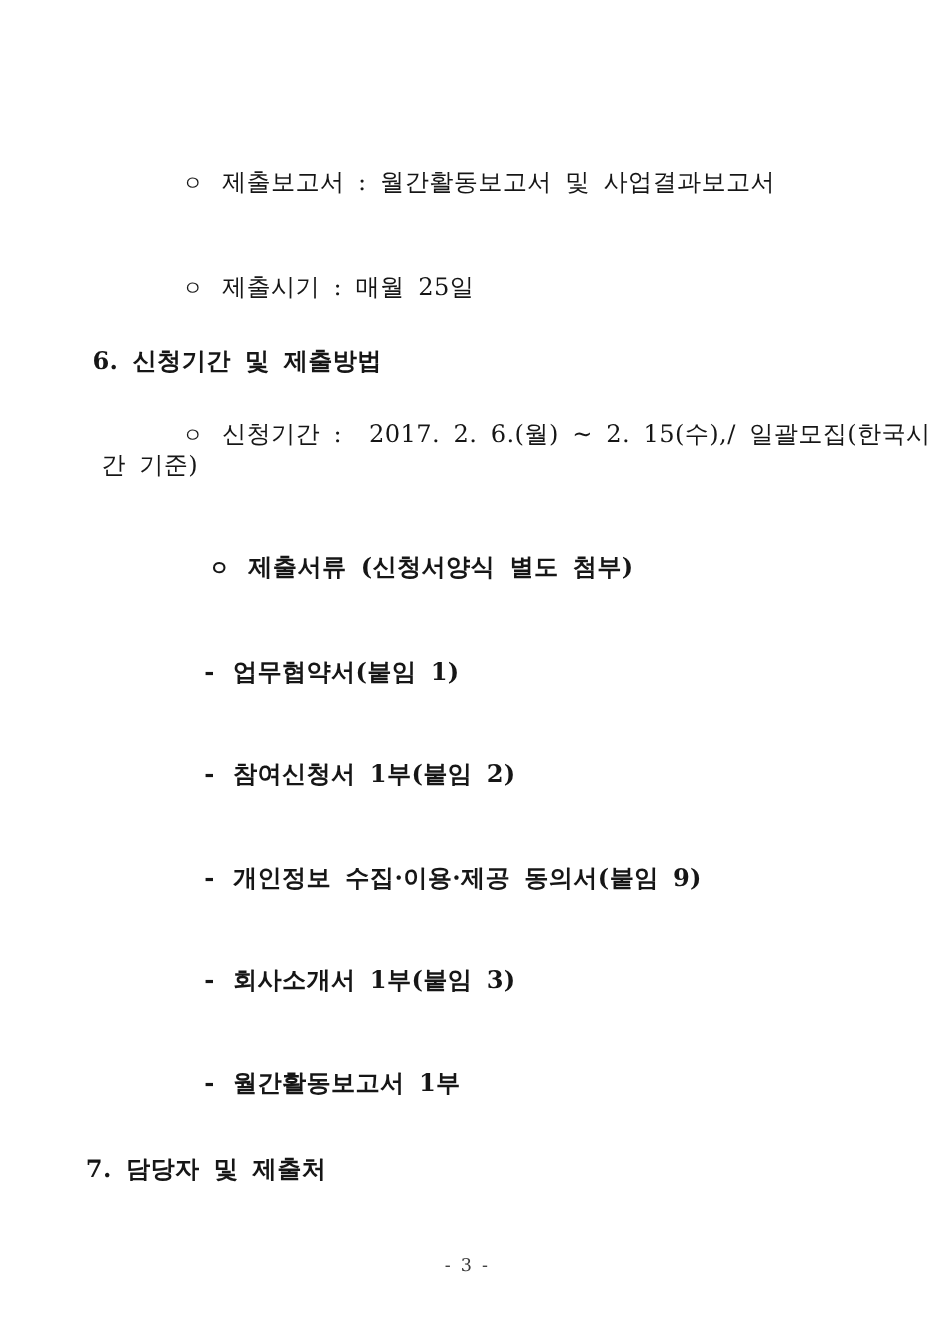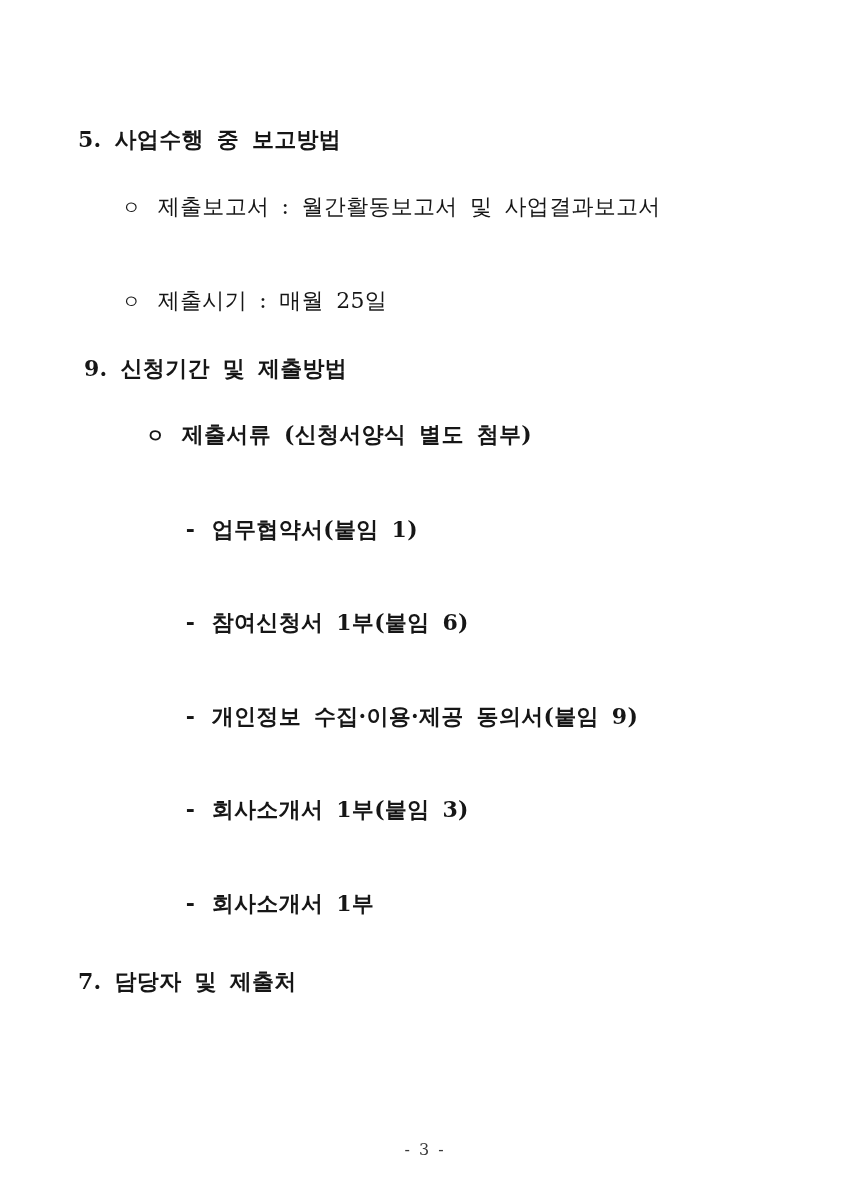--- a/index.html
+++ b/index.html
@@ -16,21 +16,21 @@
   .line {
     font-size: 22px;
     line-height: 27px;
     margin-bottom: 12.5px;
     white-space: pre-wrap;
     word-spacing: 5px;
     letter-spacing: 0.3px;
   }
   .heading { padding-left: 78px; font-weight: 700; }
   .heading.h6 { padding-left: 84px; }
-  .o-line { padding-left: 48px; }
+  .o-line { padding-left: 92px; }
   .d-line { padding-left: 88px; }
   .bold { font-weight: 700; margin-left: 20px; }
   .gap-before { margin-top: 24px; }
   .bullet { display: inline-block; }
   .o-line .bullet { width: 36px; font-size: 19px; }
   .d-line .bullet { width: 26px; }
   .footer {
     position: absolute;
     top: 1140px;
     left: 0;
@@ -41,49 +41,51 @@
     letter-spacing: 2px;
     white-space: pre-wrap;
   }
 </style>
 </head>
 <body>
 
 <div class="page">
   <div class="content">
 
-    <div class="line heading">5. 사업수행 중 보고방법</div>
 
     <div class="line o-line">
       <span class="bullet">ㅇ</span><span class="txt">제출보고서 : 월간활동보고서 및 사업결과보고서</span>
     </div>
     <div class="line o-line">
       <span class="bullet">ㅇ</span><span class="txt">제출시기 : 매월 25일</span>
     </div>
 
-    <div class="line heading h6">9. 신청기간 및 제출방법</div>
+    <div class="line heading h6">6. 신청기간 및 제출방법</div>
 
+    <div class="line o-line">
+      <span class="bullet">ㅇ</span><span class="txt">신청기간 :  2017. 2. 6.(월) ~ 2. 15(수),/ 일괄모집(한국시간 기준)</span>
+    </div>
     <div class="line o-line bold">
       <span class="bullet">ㅇ</span><span class="txt">제출서류 (신청서양식 별도 첨부)</span>
     </div>
 
     <div class="line d-line bold">
       <span class="bullet">-</span><span class="txt">업무협약서(붙임 1)</span>
     </div>
     <div class="line d-line bold">
-      <span class="bullet">-</span><span class="txt">참여신청서 1부(붙임 6)</span>
+      <span class="bullet">-</span><span class="txt">참여신청서 1부(붙임 2)</span>
     </div>
     <div class="line d-line bold">
       <span class="bullet">-</span><span class="txt">개인정보 수집·이용·제공 동의서(붙임 9)</span>
     </div>
     <div class="line d-line bold">
       <span class="bullet">-</span><span class="txt">회사소개서 1부(붙임 3)</span>
     </div>
     <div class="line d-line bold">
-      <span class="bullet">-</span><span class="txt">회사소개서 1부</span>
+      <span class="bullet">-</span><span class="txt">월간활동보고서 1부</span>
     </div>
 
     <div class="line heading gap-before">7. 담당자 및 제출처</div>
 
   </div>
 
   <div class="footer">- 3 -</div>
 </div>
 
 </body></html>

